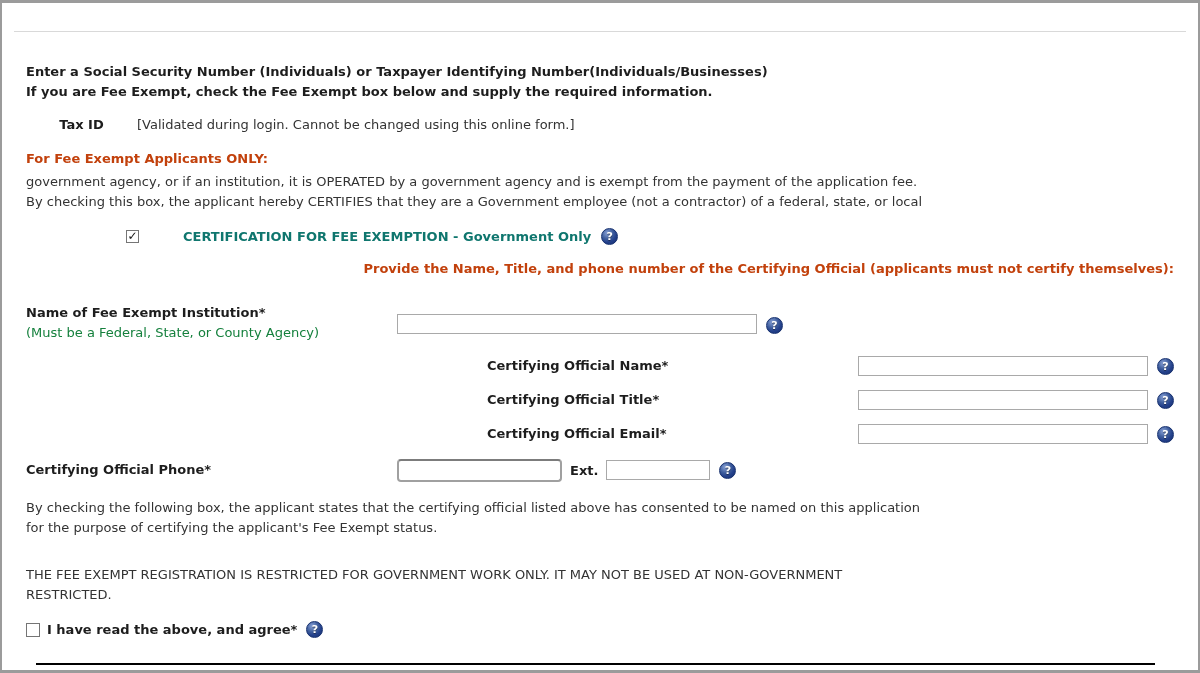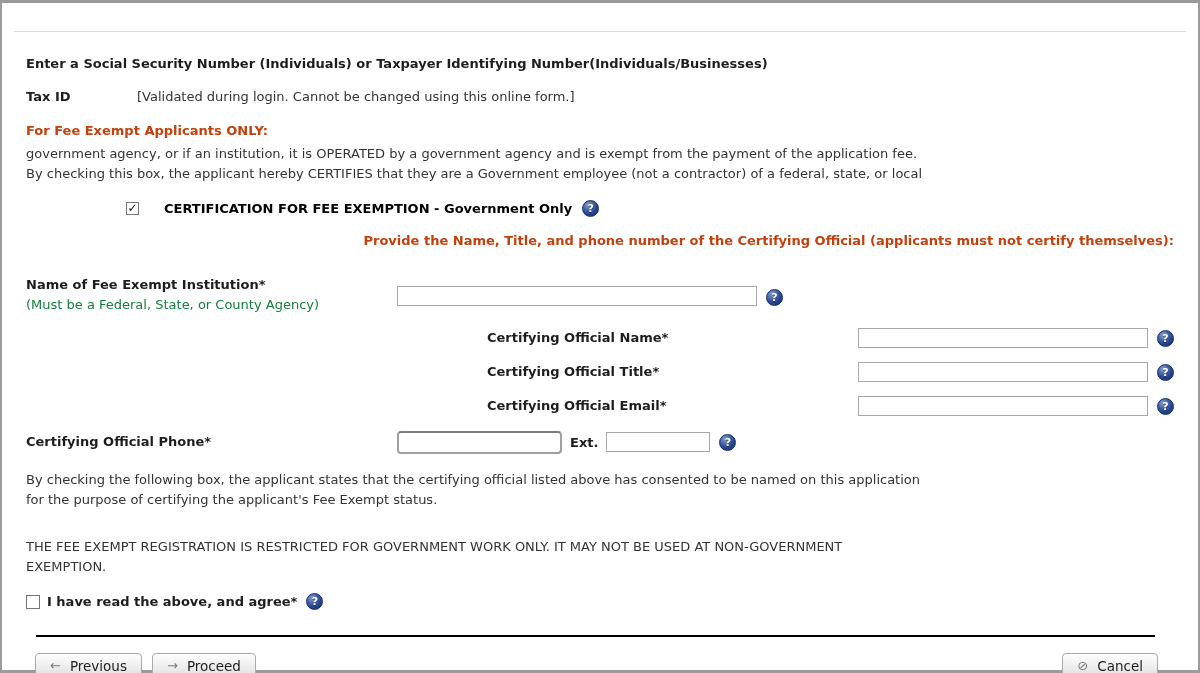--- a/index.html
+++ b/index.html
@@ -17,43 +17,43 @@
     background: #ffffff;
     position: relative;
   }
   .top-divider {
     height: 0;
     border-bottom: 1px solid #d9d9d9;
     margin: 28px 12px 0 12px;
   }
   .content { padding: 0 24px; }
 
-  .intro { margin-top: 22px; }
+  .intro { margin-top: 30px; }
   .intro div { font-weight: bold; line-height: 20px; color: #1d1d1d; }
 
-  .taxid-row { margin-top: 14px; display: flex; line-height: 17px; }
+  .taxid-row { margin-top: 14px; display: flex; line-height: 17px; text-align: center; }
   .taxid-row .lbl { font-weight: bold; width: 111px; flex: 0 0 111px; color: #1d1d1d; }
   .taxid-row .note { color: #333; }
 
   .section-heading { font-weight: bold; margin-top: 17px; line-height: 17px; color: #c2410c; }
 
   .para { line-height: 20px; color: #333; max-width: 925px; }
   .fee-body { margin-top: 5px; }
 
   .cert-row { margin-top: 16px; margin-left: 100px; display: flex; align-items: center; }
   .checkbox {
     width: 13px; height: 13px;
     border: 1px solid #757575;
     background: #fff;
     display: inline-flex; align-items: center; justify-content: center;
     font-size: 12px; font-weight: bold; color: #111;
     line-height: 13px;
     flex: 0 0 13px;
   }
-  .cert-row .cert-label { font-weight: bold; margin-left: 25px; color: #000000; }
+  .cert-row .cert-label { font-weight: bold; margin-left: 44px; color: #0f766e; }
 
   .help-icon {
     width: 17px; height: 17px; border-radius: 50%;
     background: radial-gradient(circle at 35% 28%, #8aa3d8 0%, #41609f 38%, #24418c 62%, #172f6d 100%);
     border: 1px solid #16306e;
     color: #ffffff; font-size: 11px; font-weight: bold;
     display: inline-flex; align-items: center; justify-content: center;
     line-height: 17px;
     flex: 0 0 17px;
     text-shadow: 0 1px 1px rgba(0,0,0,0.5);
@@ -119,20 +119,21 @@
 </head>
 <body>
 
 <div class="page">
   <div class="top-divider"></div>
 
   <div class="content">
 
     <div class="intro">
       <div>Enter a Social Security Number (Individuals) or Taxpayer Identifying Number(Individuals/Businesses)</div>
+      <div>If you are Fee Exempt, check the Fee Exempt box below and supply the required information.</div>
     </div>
 
     <div class="taxid-row">
       <span class="lbl">Tax ID</span>
       <span class="note">[Validated during login. Cannot be changed using this online form.]</span>
     </div>
 
     <div class="section-heading">For Fee Exempt Applicants ONLY:</div>
 
     <div class="para fee-body">
@@ -183,21 +184,21 @@
       <span class="help-icon">?</span>
     </div>
 
     <div class="para consent-para">
       <div>By checking the following box, the applicant states that the certifying official listed above has consented to be named on this application</div>
       <div>for the purpose of certifying the applicant's Fee Exempt status.</div>
     </div>
 
     <div class="para restriction-para">
       <div>THE FEE EXEMPT REGISTRATION IS RESTRICTED FOR GOVERNMENT WORK ONLY. IT MAY NOT BE USED AT NON-GOVERNMENT</div>
-      <div>EXEMPTION.</div>
+      <div>RESTRICTED.</div>
     </div>
 
     <div class="agree-row">
       <span class="checkbox"></span>
       <span class="agree-label">I have read the above, and agree*</span>
       <span class="help-icon">?</span>
     </div>
 
     <hr class="bottom-rule">
 

